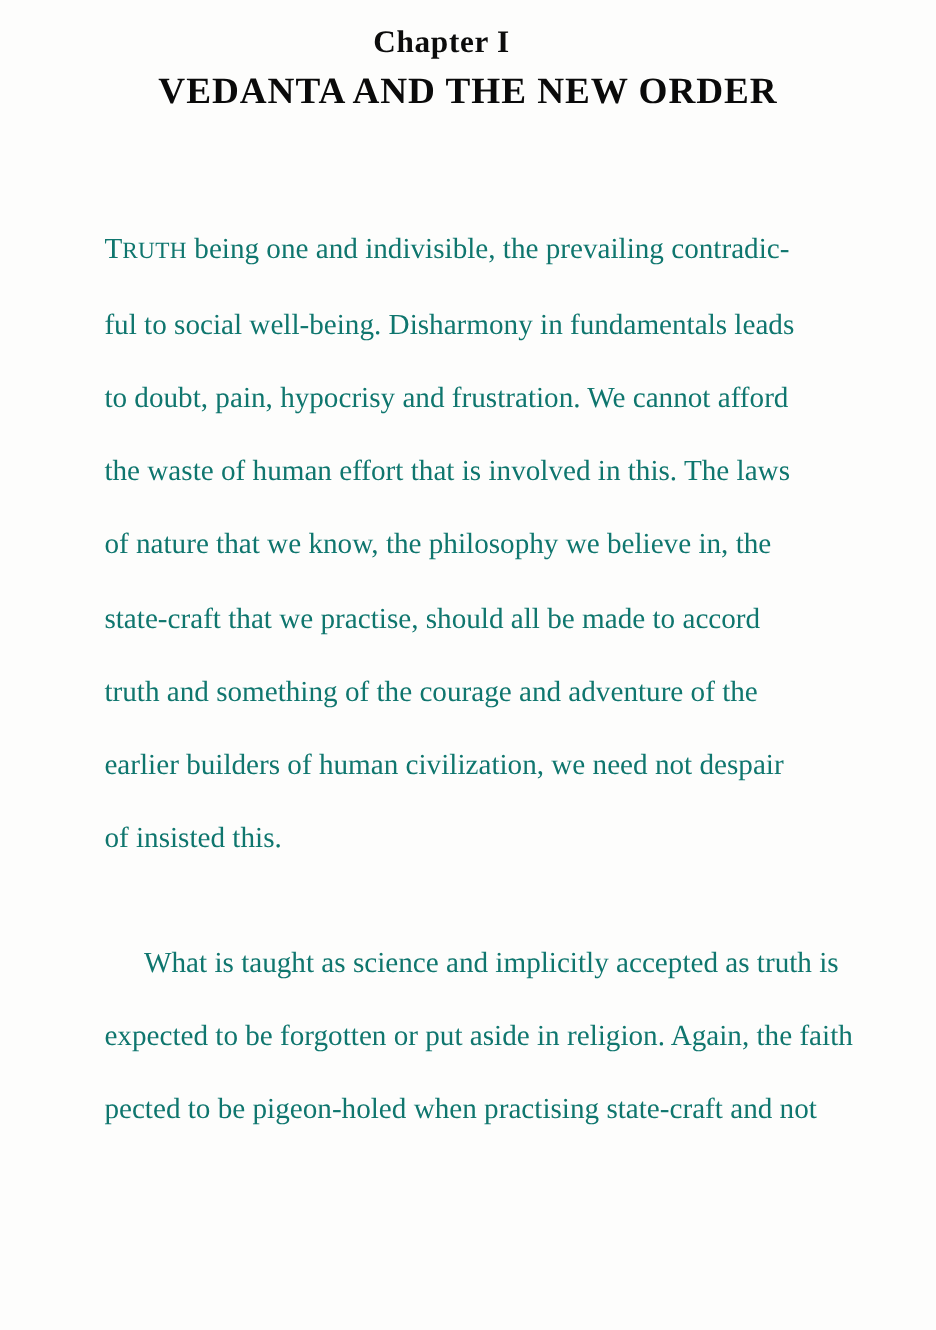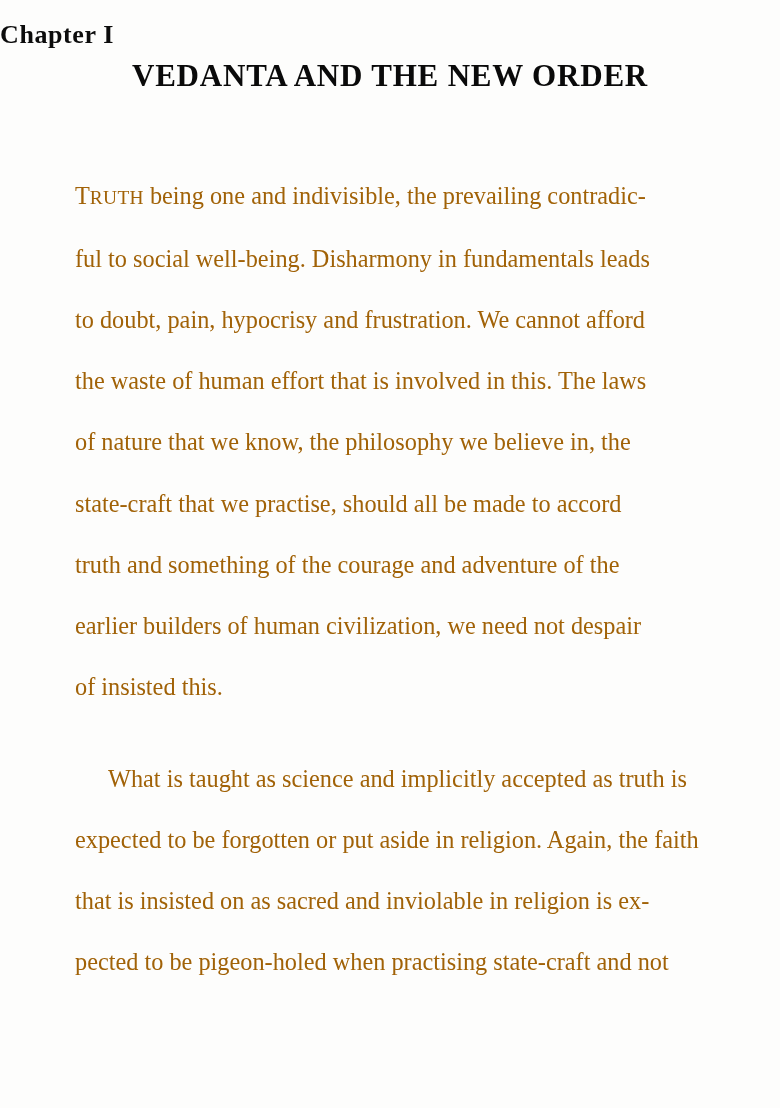--- a/index.html
+++ b/index.html
@@ -20,20 +20,21 @@
     color: #141414;
     -webkit-font-smoothing: antialiased;
   }
 
   
   .chapter-label {
     position: absolute;
     top: 20px;
     left: 0;
     width: 736px;
+    text-align: center;
     font-size: 26px;
     font-weight: bold;
     letter-spacing: 0.6px;
     color: #0c0c0c;
   }
 
   .chapter-title {
     position: absolute;
     top: 58px;
     left: 0;
@@ -48,24 +49,24 @@
 
   
   .body-text {
     position: absolute;
     top: 150px;
     left: 75px;
     width: 637px;
   }
 
   .para {
-    margin: 0;
+    margin: 12px;
     font-size: 24.3px;
     line-height: 30.6px;
-    color: #a16207;
+    color: #0f766e;
     text-align: justify;
     text-align-last: left;
     
     white-space: pre-line;
   }
 
   .para + .para {
     margin-top: 0;
   }
 
@@ -116,21 +117,20 @@
       <span class="line">of nature that we know, the philosophy we believe in, the</span>
       <span class="line">state-craft that we practise, should all be made to accord</span>
       <span class="line">truth and something of the courage and adventure of the</span>
       <span class="line">earlier builders of human civilization, we need not despair</span>
       <span class="line">of insisted this.</span>
     </p>
 
     <p class="para indented">
       <span class="line"><span class="indent-space"></span><span>What is taught as science and implicitly accepted as truth is</span></span>
       <span class="line">expected to be forgotten or put aside in religion. Again, the faith</span>
-      <span class="line">that is insisted on as sacred and inviolable in religion is ex-</span>
       <span class="line">pected to be pigeon-holed when practising state-craft and not</span>
       
       
       
       
       
       
       
       
       

